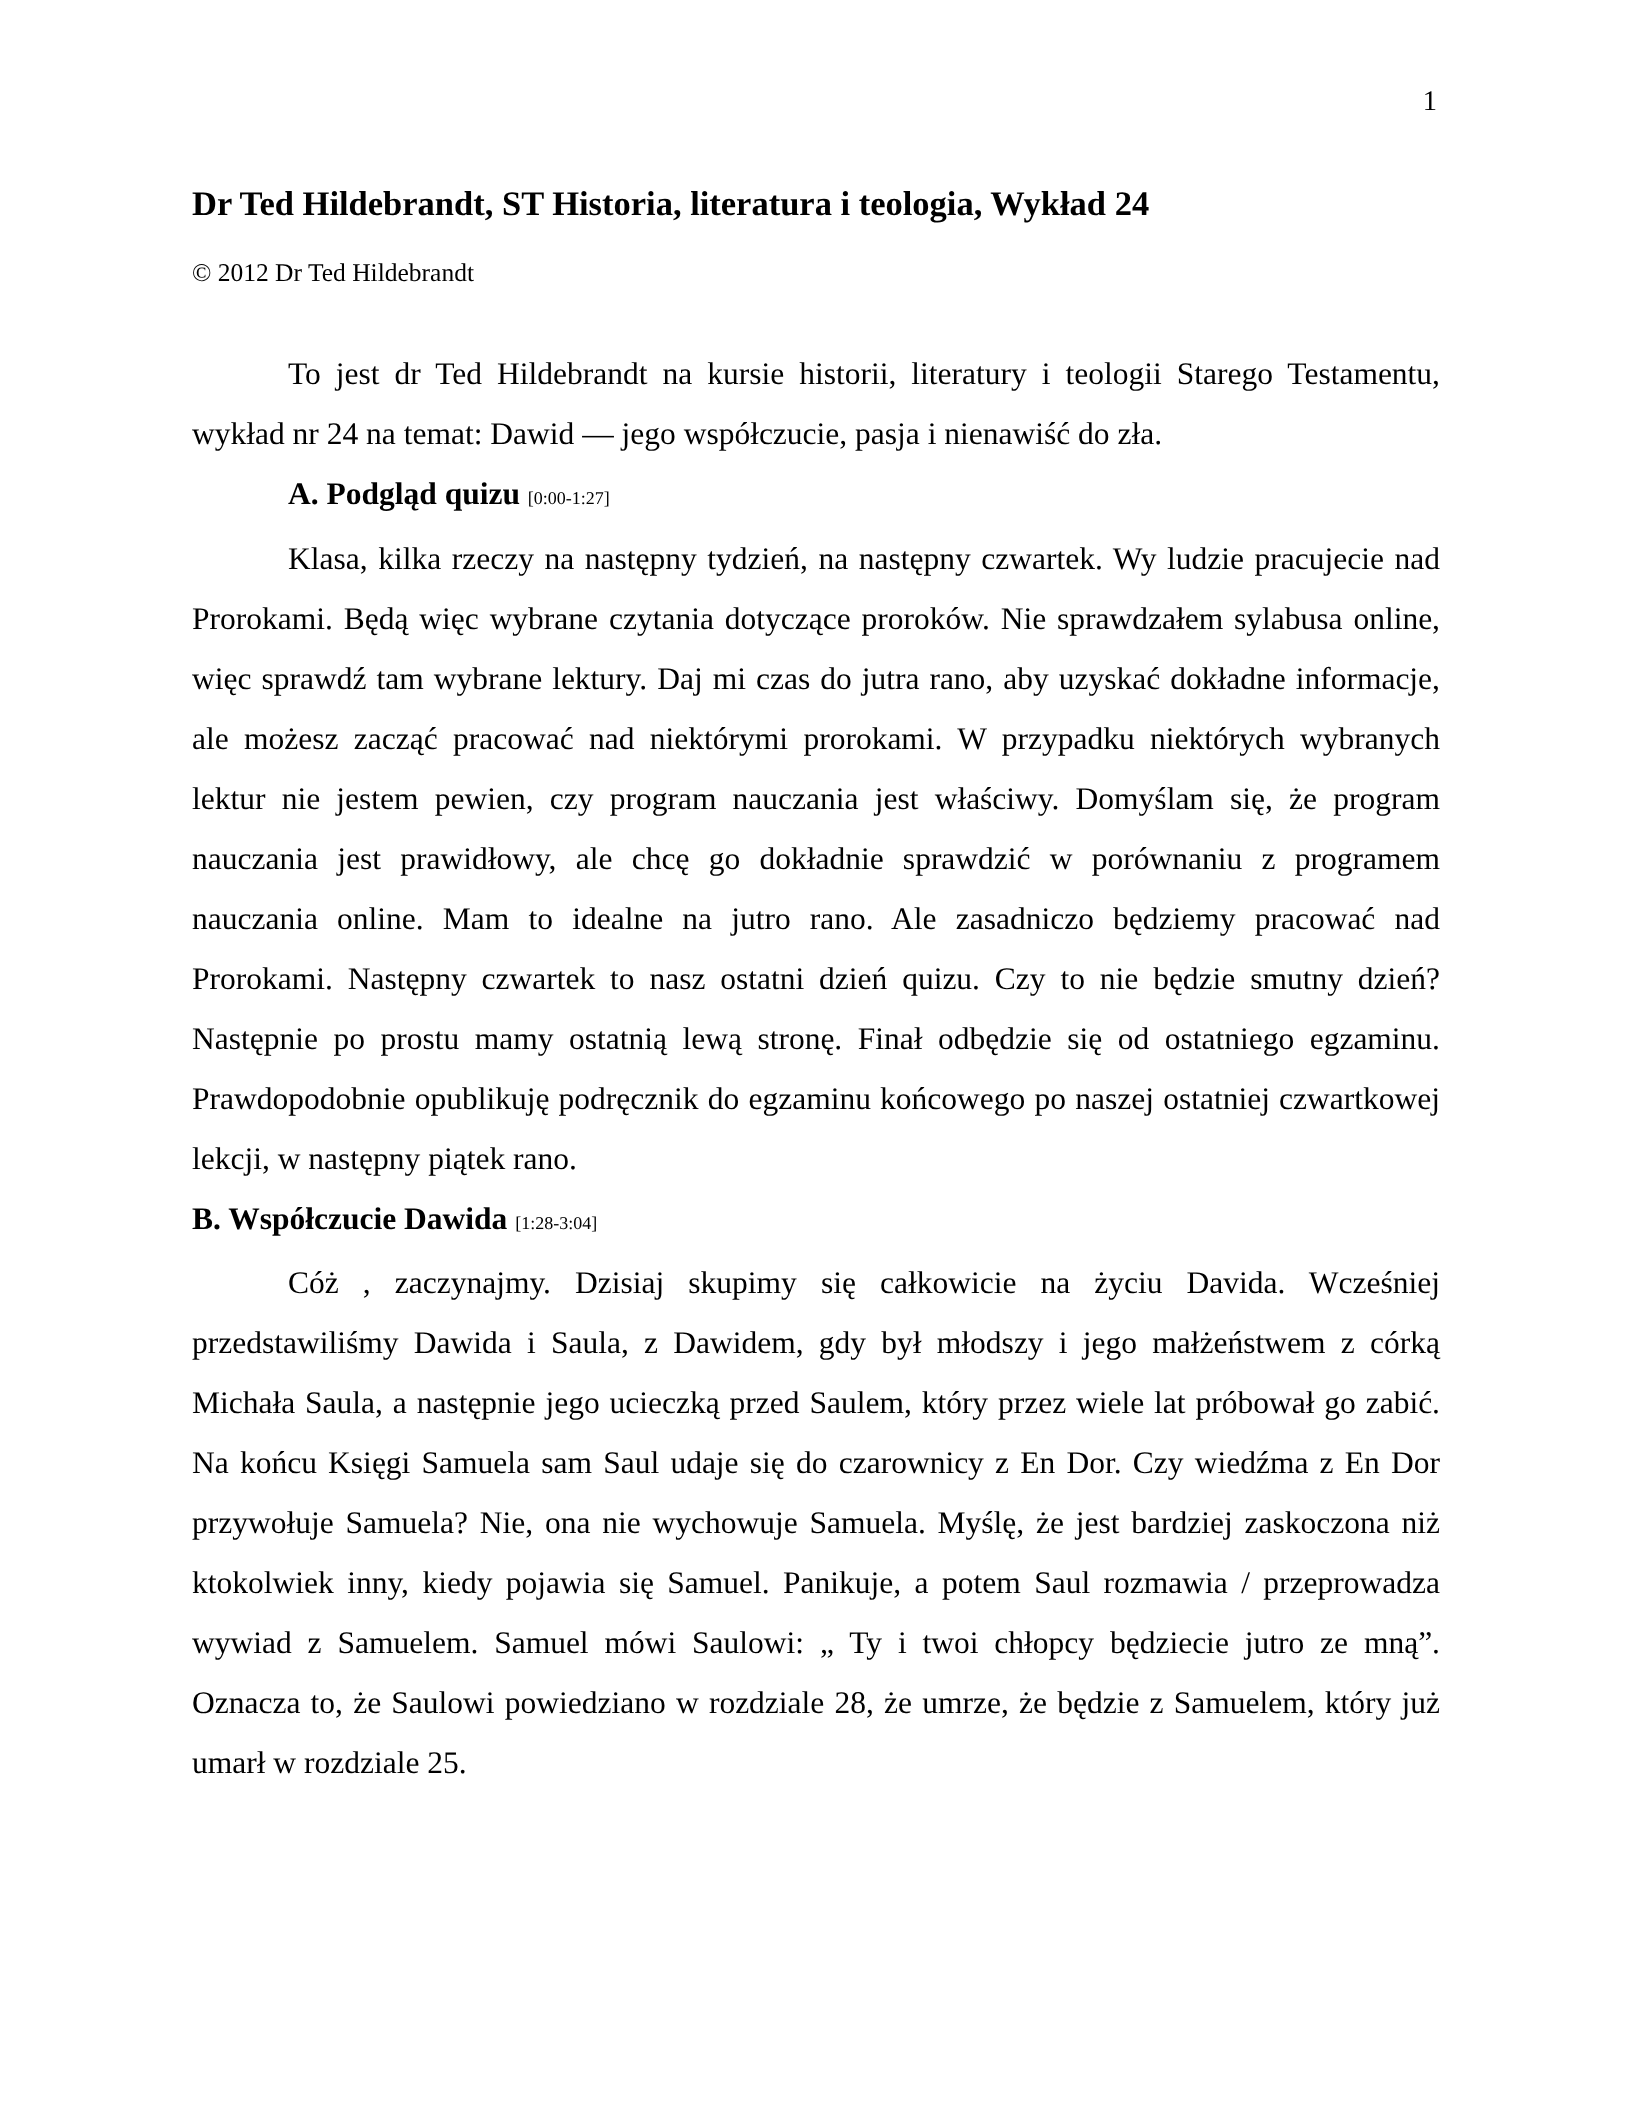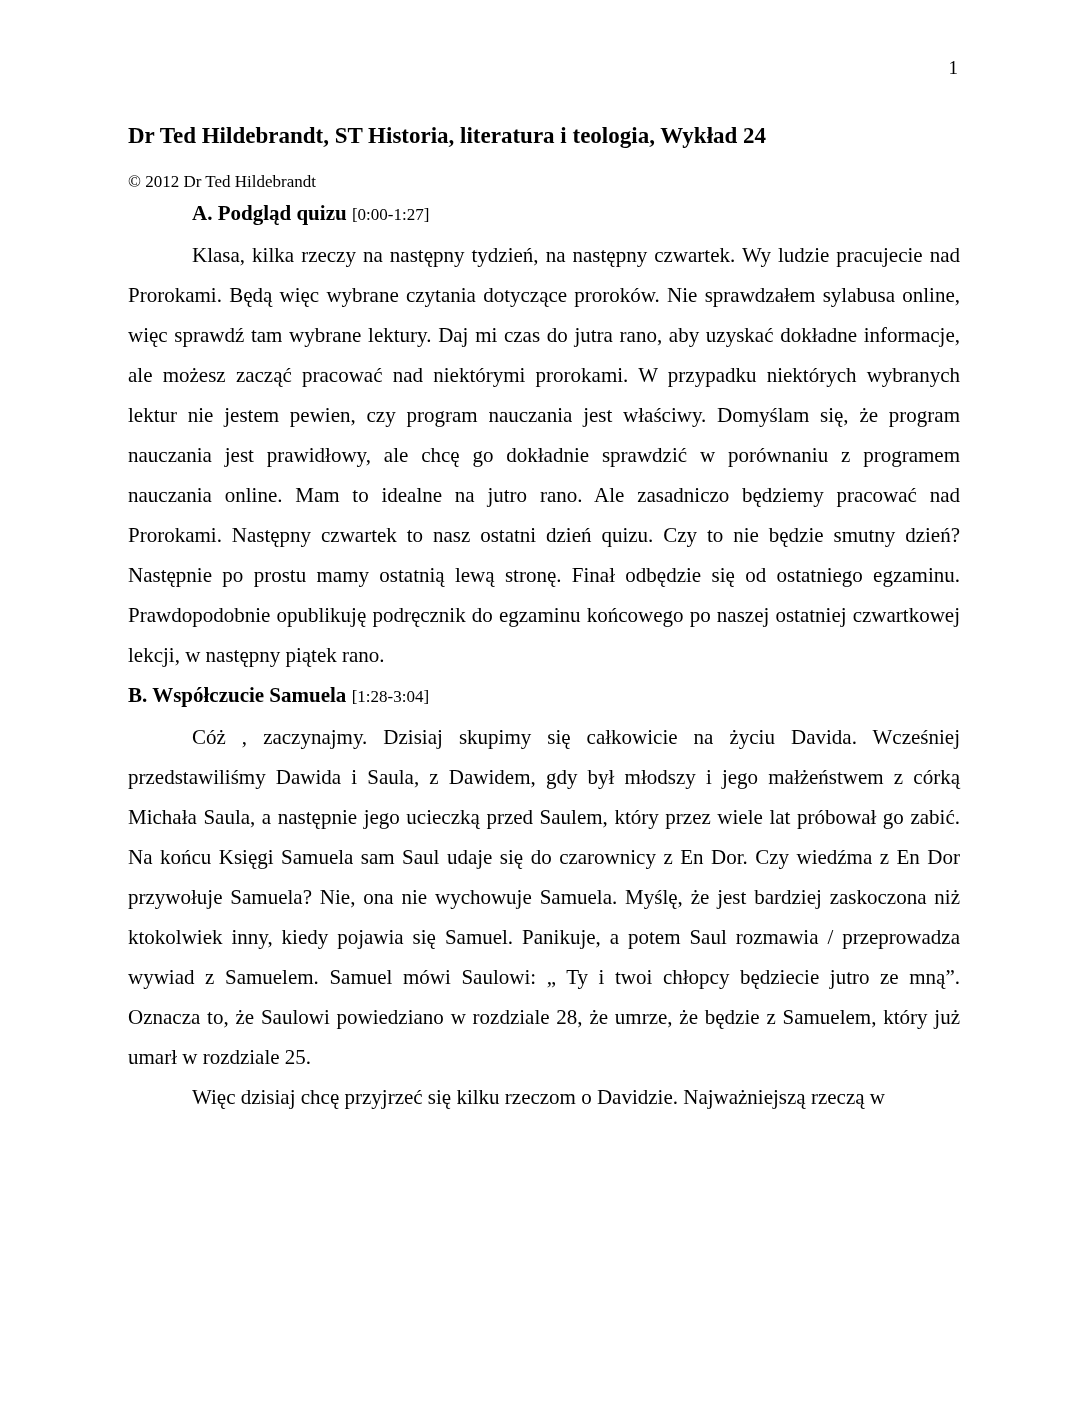--- a/index.html
+++ b/index.html
@@ -54,43 +54,43 @@
     text-align: left;
   }
   p.heading-line.indented {
     text-indent: 64px;
   }
   .sec-heading {
     font-weight: bold;
     margin-top: 29px;
   }
   .time-marker {
-    font-size: 17px;
+    font-size: 12px;
     font-weight: normal;
     margin-top: 28px;
   }
 </style>
 </head>
 <body>
 
 <div class="page">
 
   <div class="page-number">1</div>
 
   <h1 class="doc-title">Dr Ted Hildebrandt, ST Historia, literatura i teologia, Wykład 24</h1>
 
   <div class="copyright">© 2012 Dr Ted Hildebrandt</div>
 
   <div class="body-text">
 
+    <p class="para first">To jest dr Ted Hildebrandt na kursie historii, literatury i teologii Starego Testamentu, wykład nr 24 na temat: Dawid — jego współczucie, pasja i nienawiść do zła.</p>
 
     <p class="heading-line indented body-text"><span class="sec-heading">A. Podgląd quizu</span> <span class="time-marker">[0:00-1:27]</span></p>
 
     <p class="para">Klasa, kilka rzeczy na następny tydzień, na następny czwartek. Wy ludzie pracujecie nad Prorokami. Będą więc wybrane czytania dotyczące proroków. Nie sprawdzałem sylabusa online, więc sprawdź tam wybrane lektury. Daj mi czas do jutra rano, aby uzyskać dokładne informacje, ale możesz zacząć pracować nad niektórymi prorokami. W przypadku niektórych wybranych lektur nie jestem pewien, czy program nauczania jest właściwy. Domyślam się, że program nauczania jest prawidłowy, ale chcę go dokładnie sprawdzić w porównaniu z programem nauczania online. Mam to idealne na jutro rano. Ale zasadniczo będziemy pracować nad Prorokami. Następny czwartek to nasz ostatni dzień quizu. Czy to nie będzie smutny dzień? Następnie po prostu mamy ostatnią lewą stronę. Finał odbędzie się od ostatniego egzaminu. Prawdopodobnie opublikuję podręcznik do egzaminu końcowego po naszej ostatniej czwartkowej lekcji, w następny piątek rano.</p>
 
-    <p class="heading-line body-text"><span class="sec-heading">B. Współczucie Samuela</span> <span class="time-marker">[1:28-3:04]</span></p>
+    <p class="heading-line body-text"><span class="sec-heading">B. Współczucie Dawida</span> <span class="time-marker">[1:28-3:04]</span></p>
 
     <p class="para">Cóż , zaczynajmy. Dzisiaj skupimy się całkowicie na życiu Davida. Wcześniej przedstawiliśmy Dawida i Saula, z Dawidem, gdy był młodszy i jego małżeństwem z córką Michała Saula, a następnie jego ucieczką przed Saulem, który przez wiele lat próbował go zabić. Na końcu Księgi Samuela sam Saul udaje się do czarownicy z En Dor. Czy wiedźma z En Dor przywołuje Samuela? Nie, ona nie wychowuje Samuela. Myślę, że jest bardziej zaskoczona niż ktokolwiek inny, kiedy pojawia się Samuel. Panikuje, a potem Saul rozmawia / przeprowadza wywiad z Samuelem. Samuel mówi Saulowi: „ Ty i twoi chłopcy będziecie jutro ze mną”. Oznacza to, że Saulowi powiedziano w rozdziale 28, że umrze, że będzie z Samuelem, który już umarł w rozdziale 25.</p>
 
-    <p class="para">Więc dzisiaj chcę przyjrzeć się kilku rzeczom o Davidzie. Najważniejszą rzeczą w</p>
 
   </div>
 </div>
 
 </body></html>

